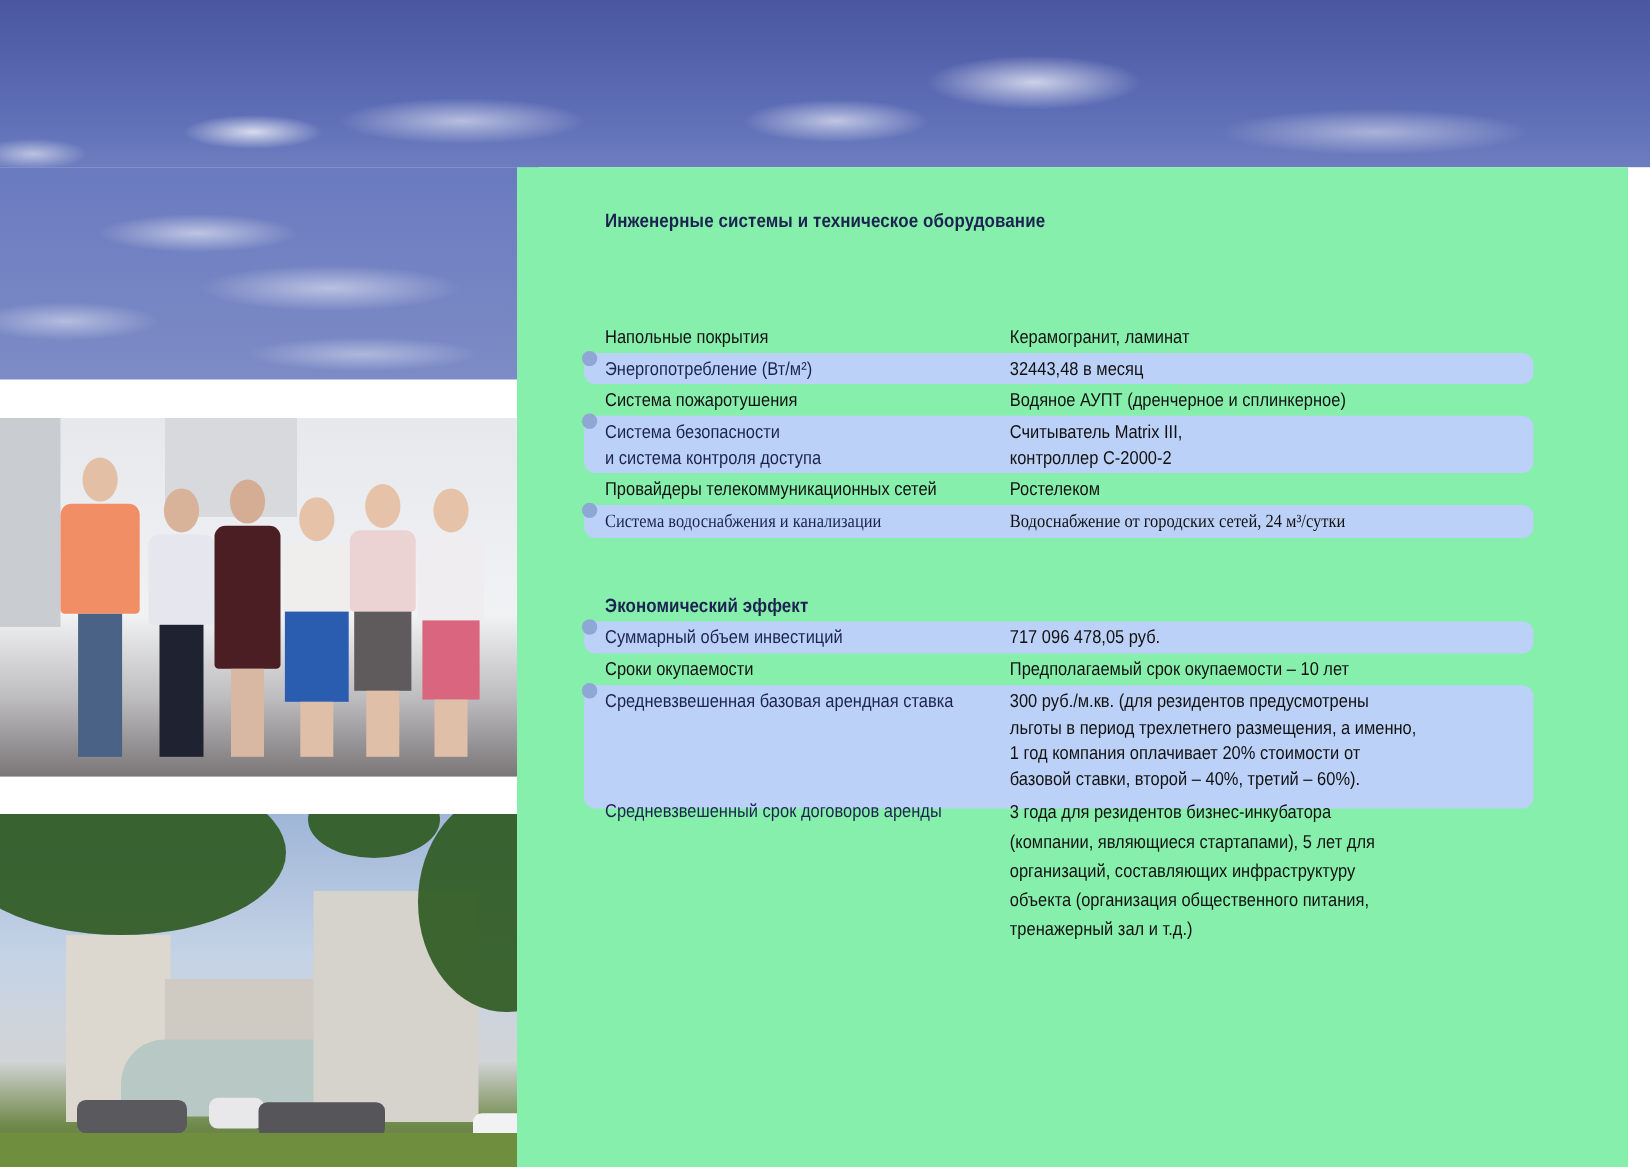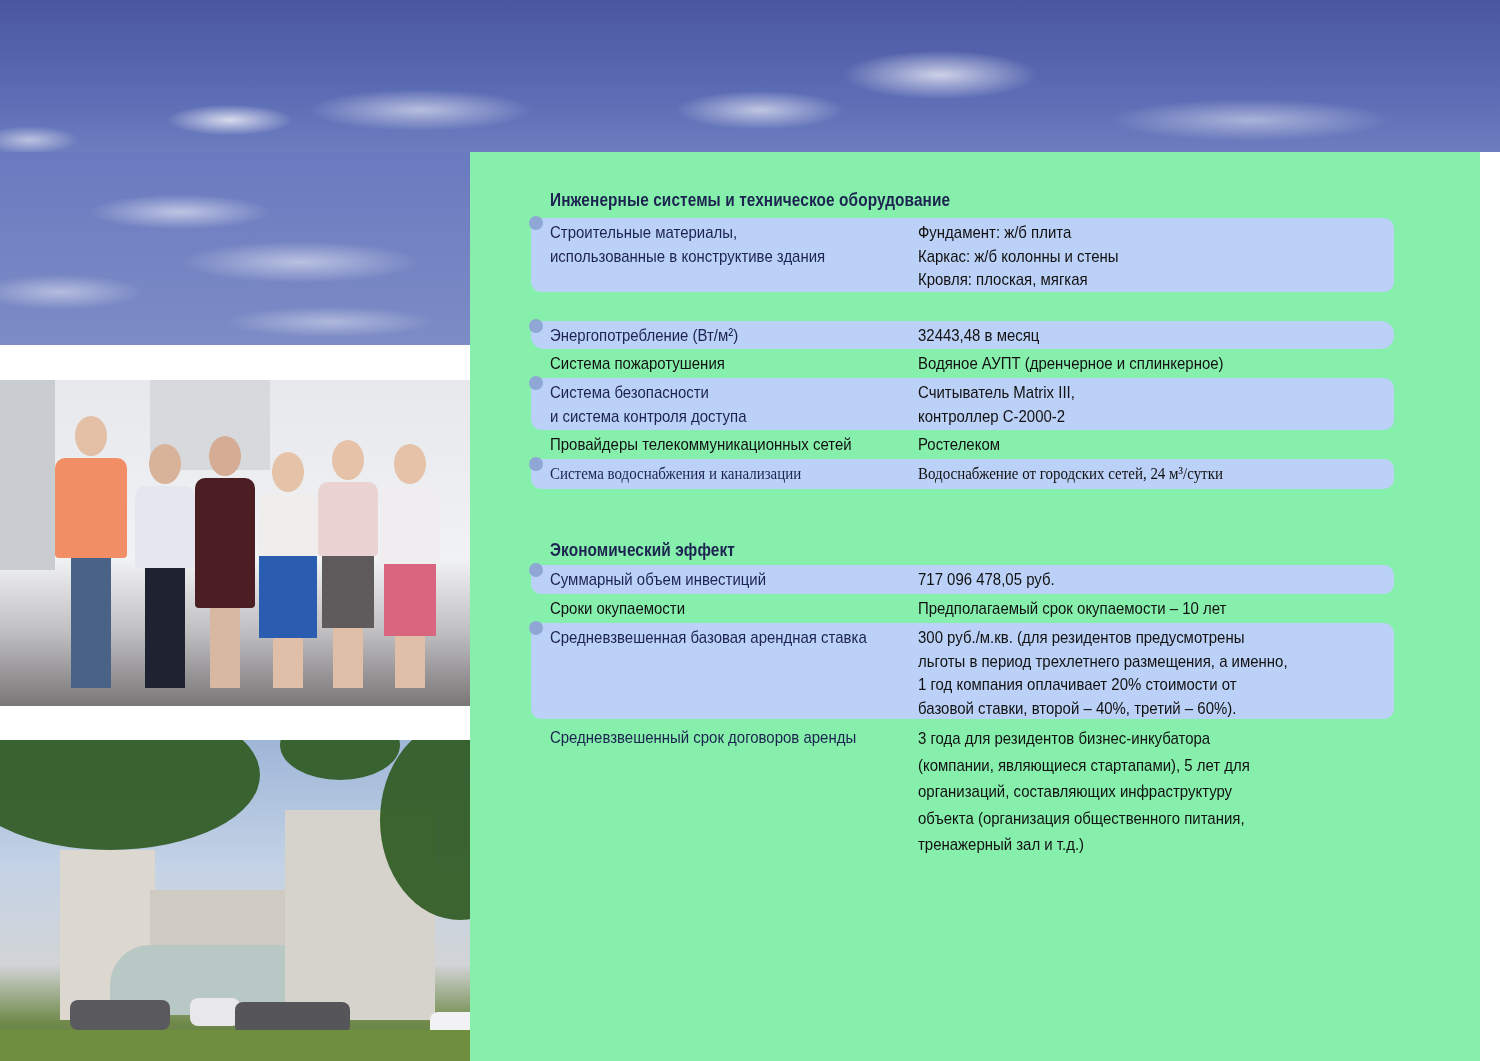--- a/index.html
+++ b/index.html
@@ -104,34 +104,27 @@
   <div style="position:absolute;left:190px;top:258px;width:50px;height:28px;background:#e8e8ea;border-radius:8px;"></div>
   <div style="position:absolute;left:235px;top:262px;width:115px;height:32px;background:#56565a;border-radius:8px;"></div>
   <div style="position:absolute;left:430px;top:272px;width:60px;height:28px;background:#f2f2f4;border-radius:8px;"></div>
   <div style="position:absolute;left:0;top:290px;width:490px;height:31px;background:#6f8f3e;"></div>
 </div>
 
 <div class="panel">
 
   <div class="section-title" style="top:38px;">Инженерные системы и техническое оборудование</div>
 
-  <div class="row shaded" style="top:66px;height:74px;">
-    <div class="cell k navy">
-        <div>Строительные материалы,</div>
-        <div>использованные в конструктиве здания</div>
-      </div>
-    <div class="cell v">
-        <div>Фундамент: ж/б плита</div>
-        <div>Каркас: ж/б колонны и стены</div>
-        <div>Кровля: плоская, мягкая</div>
-      </div>
+
+  <div class="row" style="top:140px;height:29px;">
+    <div class="cell k">Напольные покрытия</div>
+    <div class="cell v">Керамогранит, ламинат</div>
   </div>
 
-
-  <div class="row shaded" style="top:169px;height:28px;border-radius:13px;">
+  <div class="row shaded" style="top:169px;height:28px;">
     <div class="cell k navy">Энергопотребление (Вт/м²)</div>
     <div class="cell v">32443,48 в месяц</div>
   </div>
 
   <div class="row" style="top:197px;height:43px;">
     <div class="cell k">Система пожаротушения</div>
     <div class="cell v">Водяное АУПТ (дренчерное и сплинкерное)</div>
   </div>
 
   <div class="row shaded" style="top:226px;height:52px;">
@@ -160,21 +153,21 @@
   <div class="row shaded" style="top:413px;height:29px;">
     <div class="cell k navy">Суммарный объем инвестиций</div>
     <div class="cell v">717 096 478,05 руб.</div>
   </div>
 
   <div class="row" style="top:442px;height:29px;">
     <div class="cell k">Сроки окупаемости</div>
     <div class="cell v">Предполагаемый срок окупаемости – 10 лет</div>
   </div>
 
-  <div class="row shaded" style="top:471px;height:96px;padding-left:48px;">
+  <div class="row shaded" style="top:471px;height:112px;padding-left:48px;">
     <div class="cell k navy">Средневзвешенная базовая арендная ставка</div>
     <div class="cell v">
         <div>300 руб./м.кв. (для резидентов предусмотрены</div>
         <div>льготы в период трехлетнего размещения, а именно,</div>
         <div>1 год компания оплачивает 20% стоимости от</div>
         <div>базовой ставки, второй – 40%, третий – 60%).</div>
       </div>
   </div>
 
   <div class="row" style="top:571px;height:135px;">

